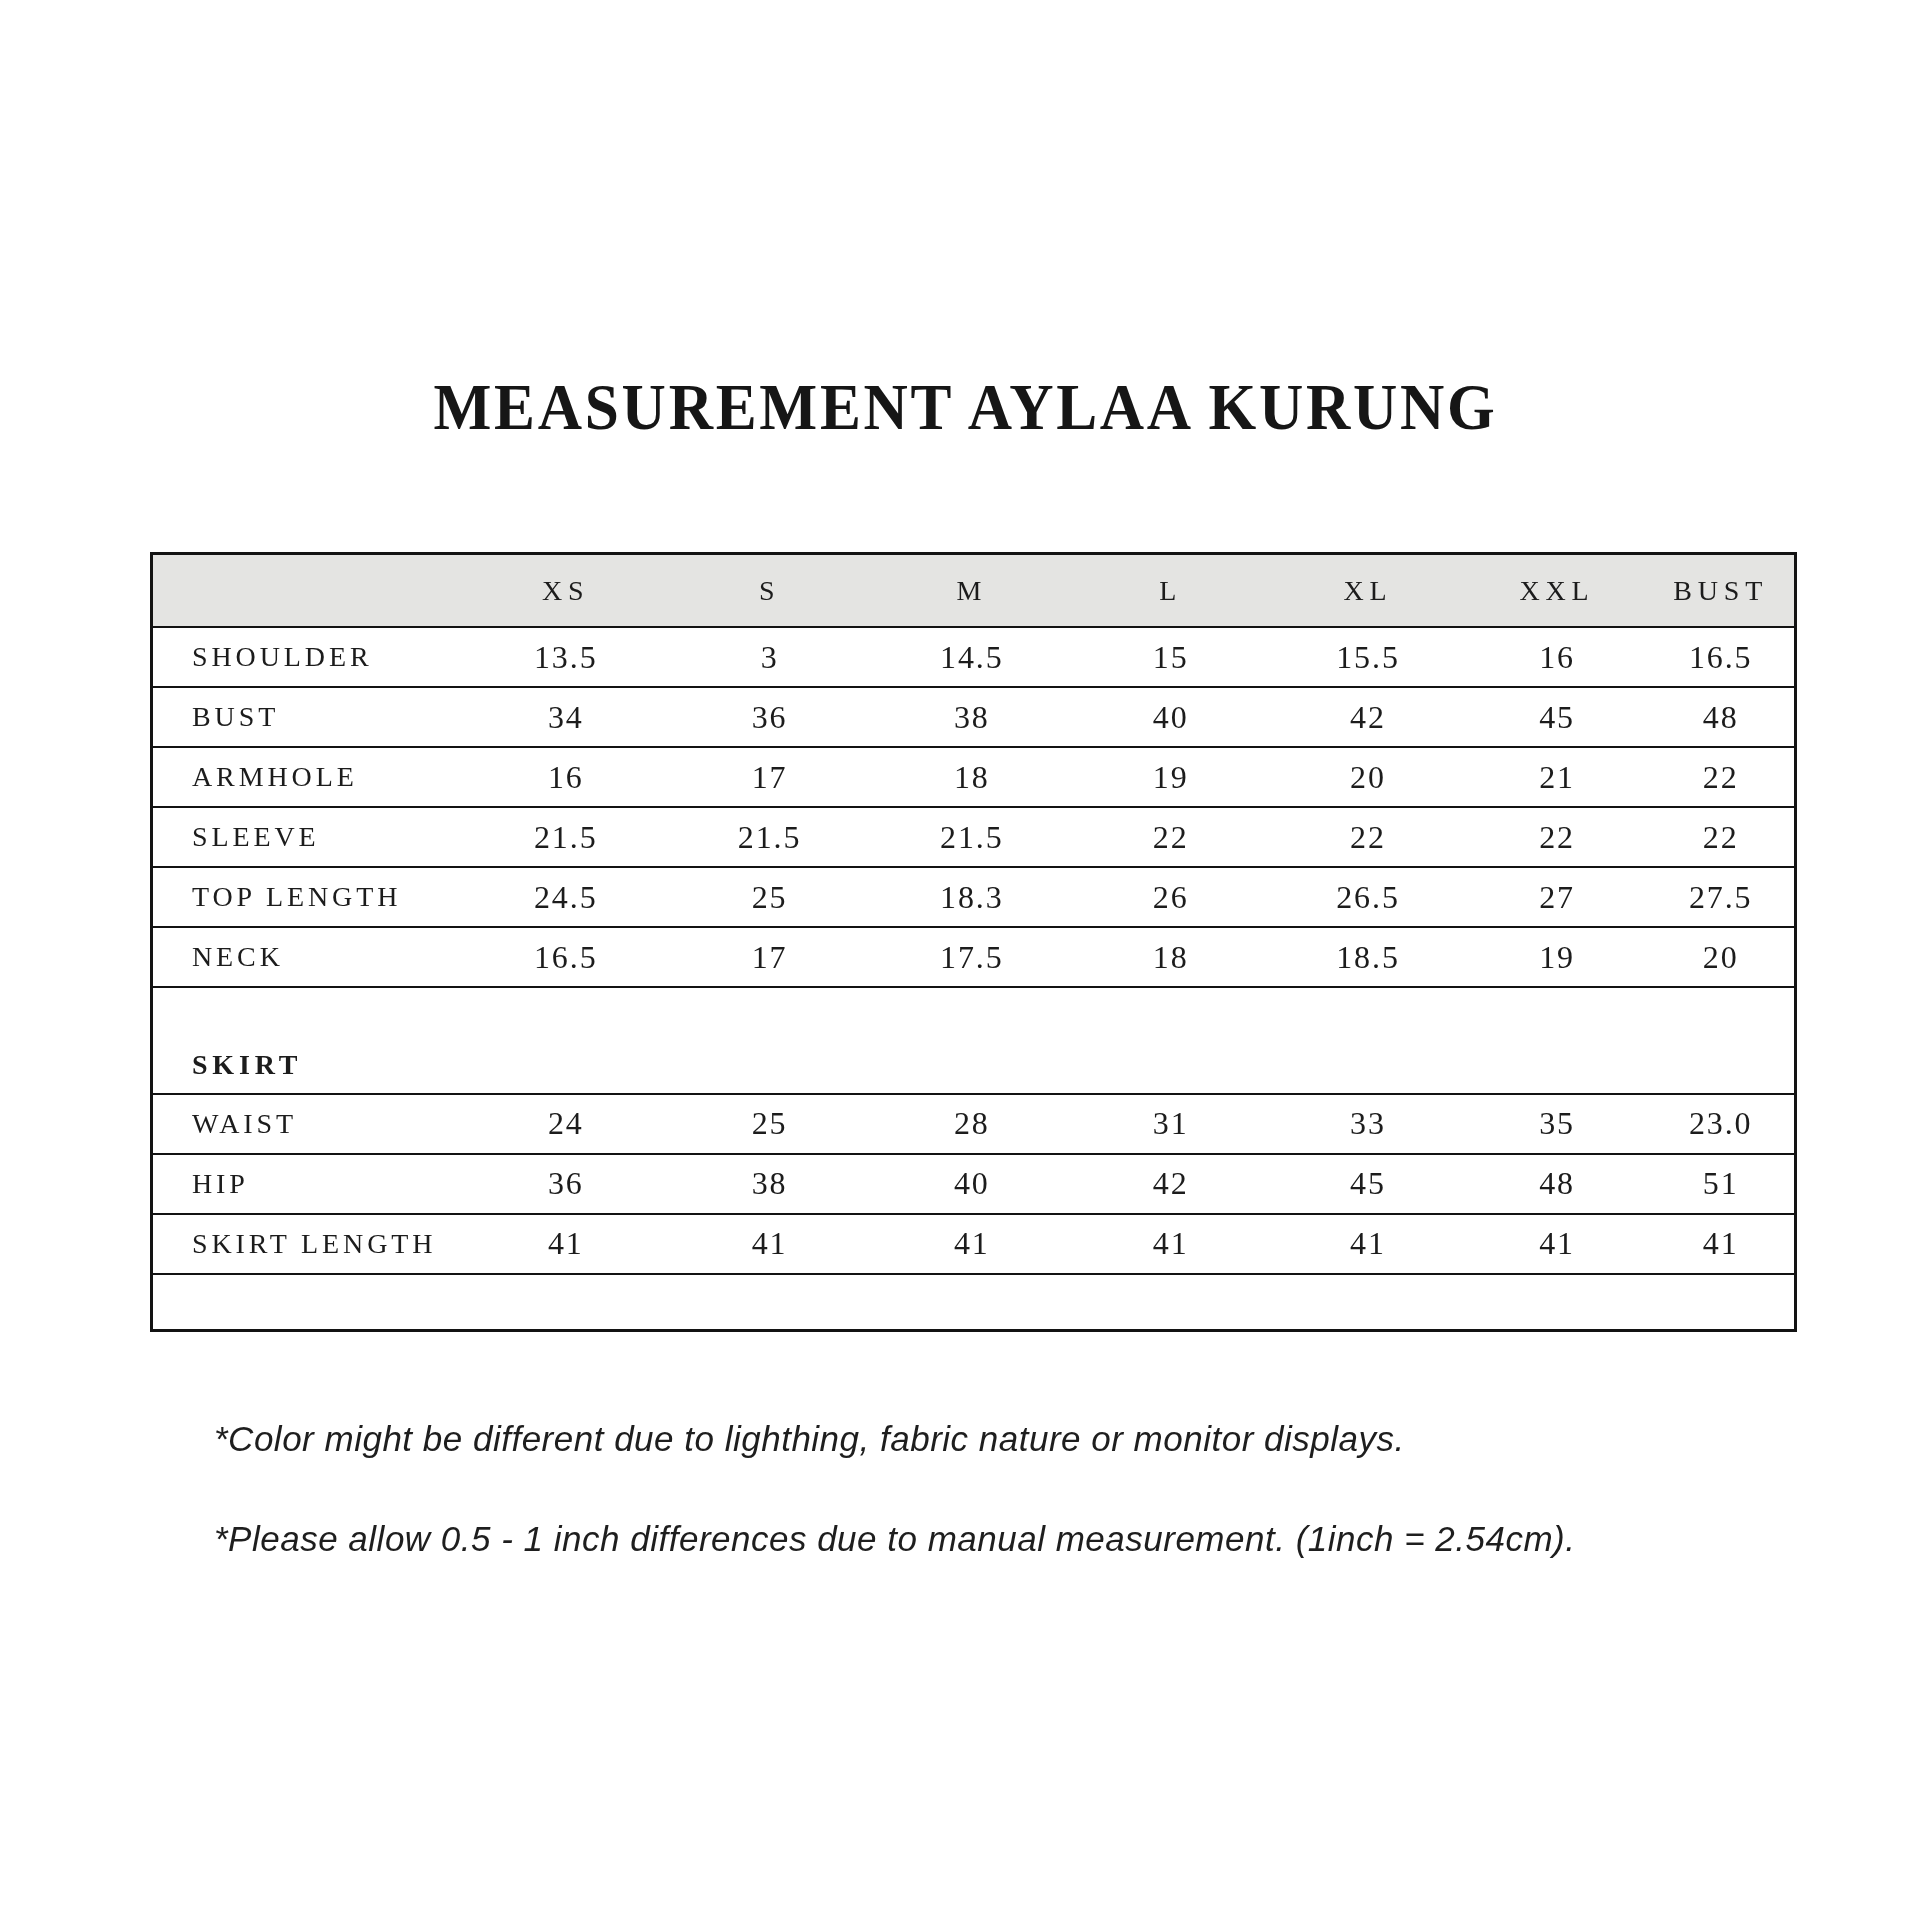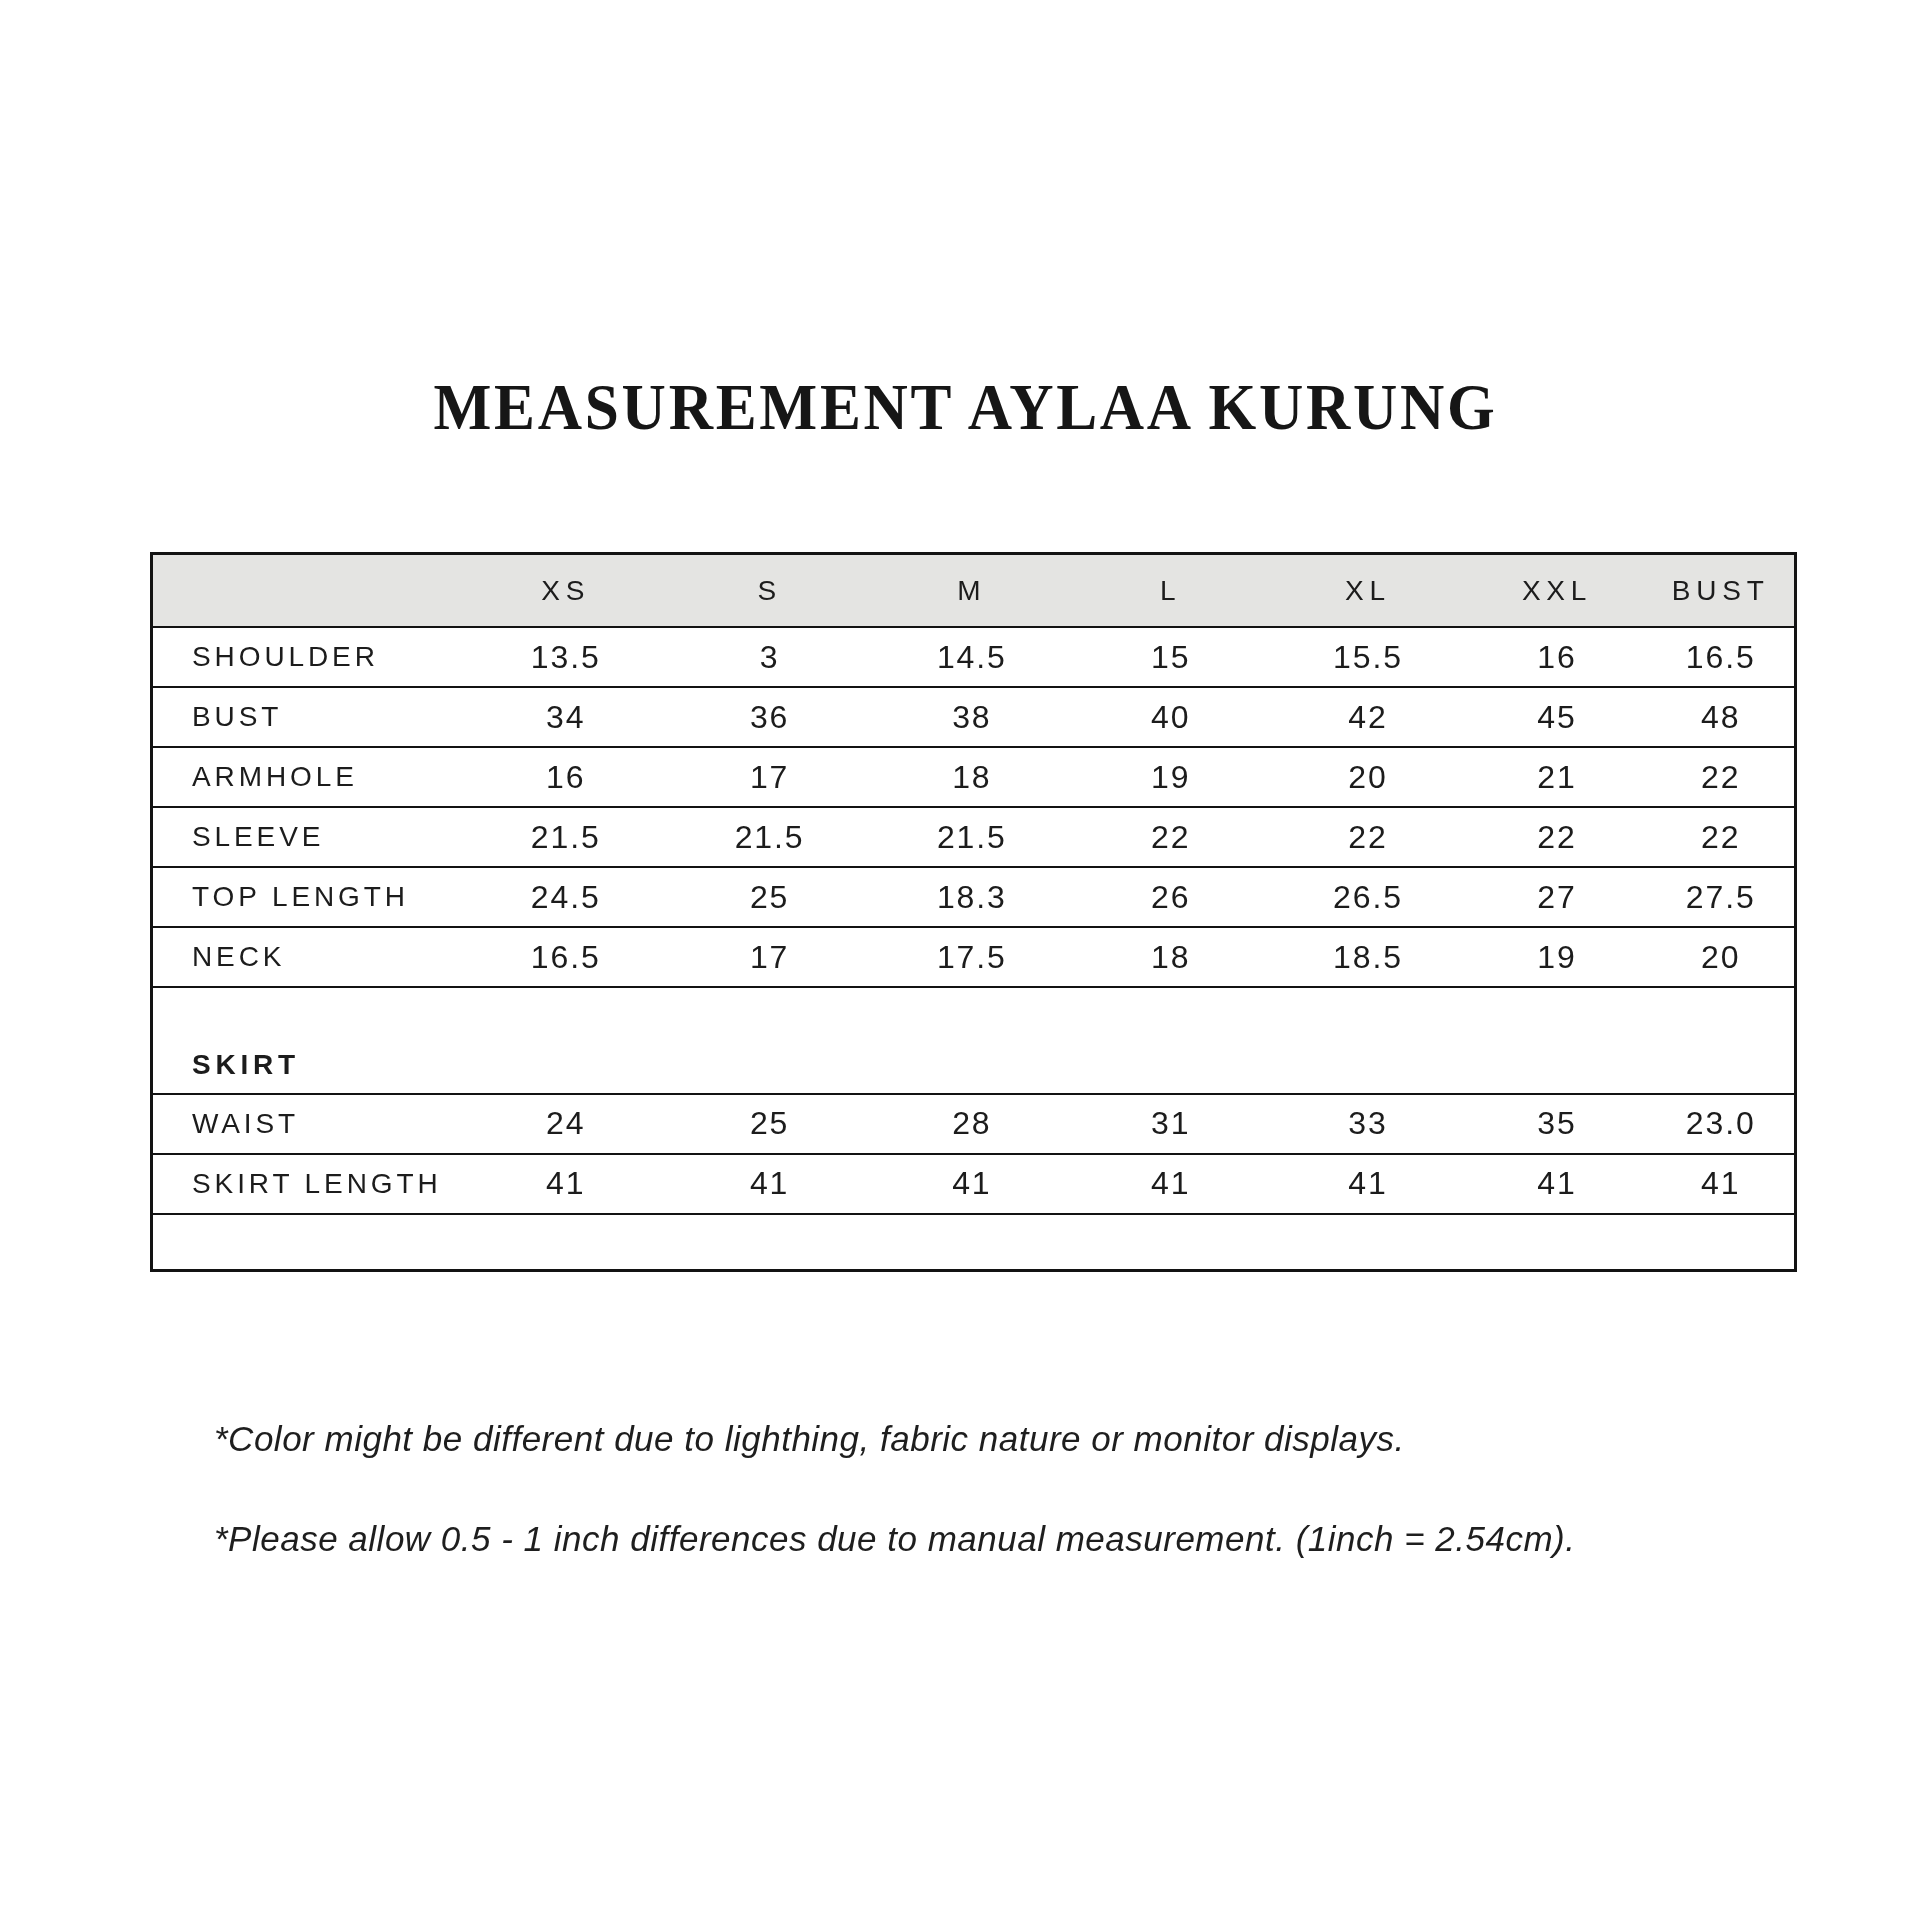--- a/index.html
+++ b/index.html
@@ -31,20 +31,21 @@
     white-space: nowrap;
   }
   .size-table {
     position: absolute;
     left: 150px;
     top: 552px;
     width: 1647px;
     border-collapse: collapse;
     table-layout: fixed;
     border: 3.9px solid #131313;
+    font-family: Liberation Serif, serif;
   }
   .size-table tr {
     border-top: 2.9px solid #131313;
   }
   .size-table tr.header-row {
     border-top: none;
   }
   .size-table td, .size-table th {
     padding: 0;
     vertical-align: middle;
@@ -206,20 +207,30 @@
       <td class="row-label">WAIST</td>
       <td class="cell-value">24</td>
       <td class="cell-value">25</td>
       <td class="cell-value">28</td>
       <td class="cell-value">31</td>
       <td class="cell-value">33</td>
       <td class="cell-value">35</td>
       <td class="cell-value">23.0</td>
     </tr>
 
+    <tr class="data-row">
+      <td class="row-label">HIP</td>
+      <td class="cell-value">36</td>
+      <td class="cell-value">38</td>
+      <td class="cell-value">40</td>
+      <td class="cell-value">42</td>
+      <td class="cell-value">45</td>
+      <td class="cell-value">48</td>
+      <td class="cell-value">51</td>
+    </tr>
 
     <tr class="data-row">
       <td class="row-label">SKIRT LENGTH</td>
       <td class="cell-value">41</td>
       <td class="cell-value">41</td>
       <td class="cell-value">41</td>
       <td class="cell-value">41</td>
       <td class="cell-value">41</td>
       <td class="cell-value">41</td>
       <td class="cell-value">41</td>

